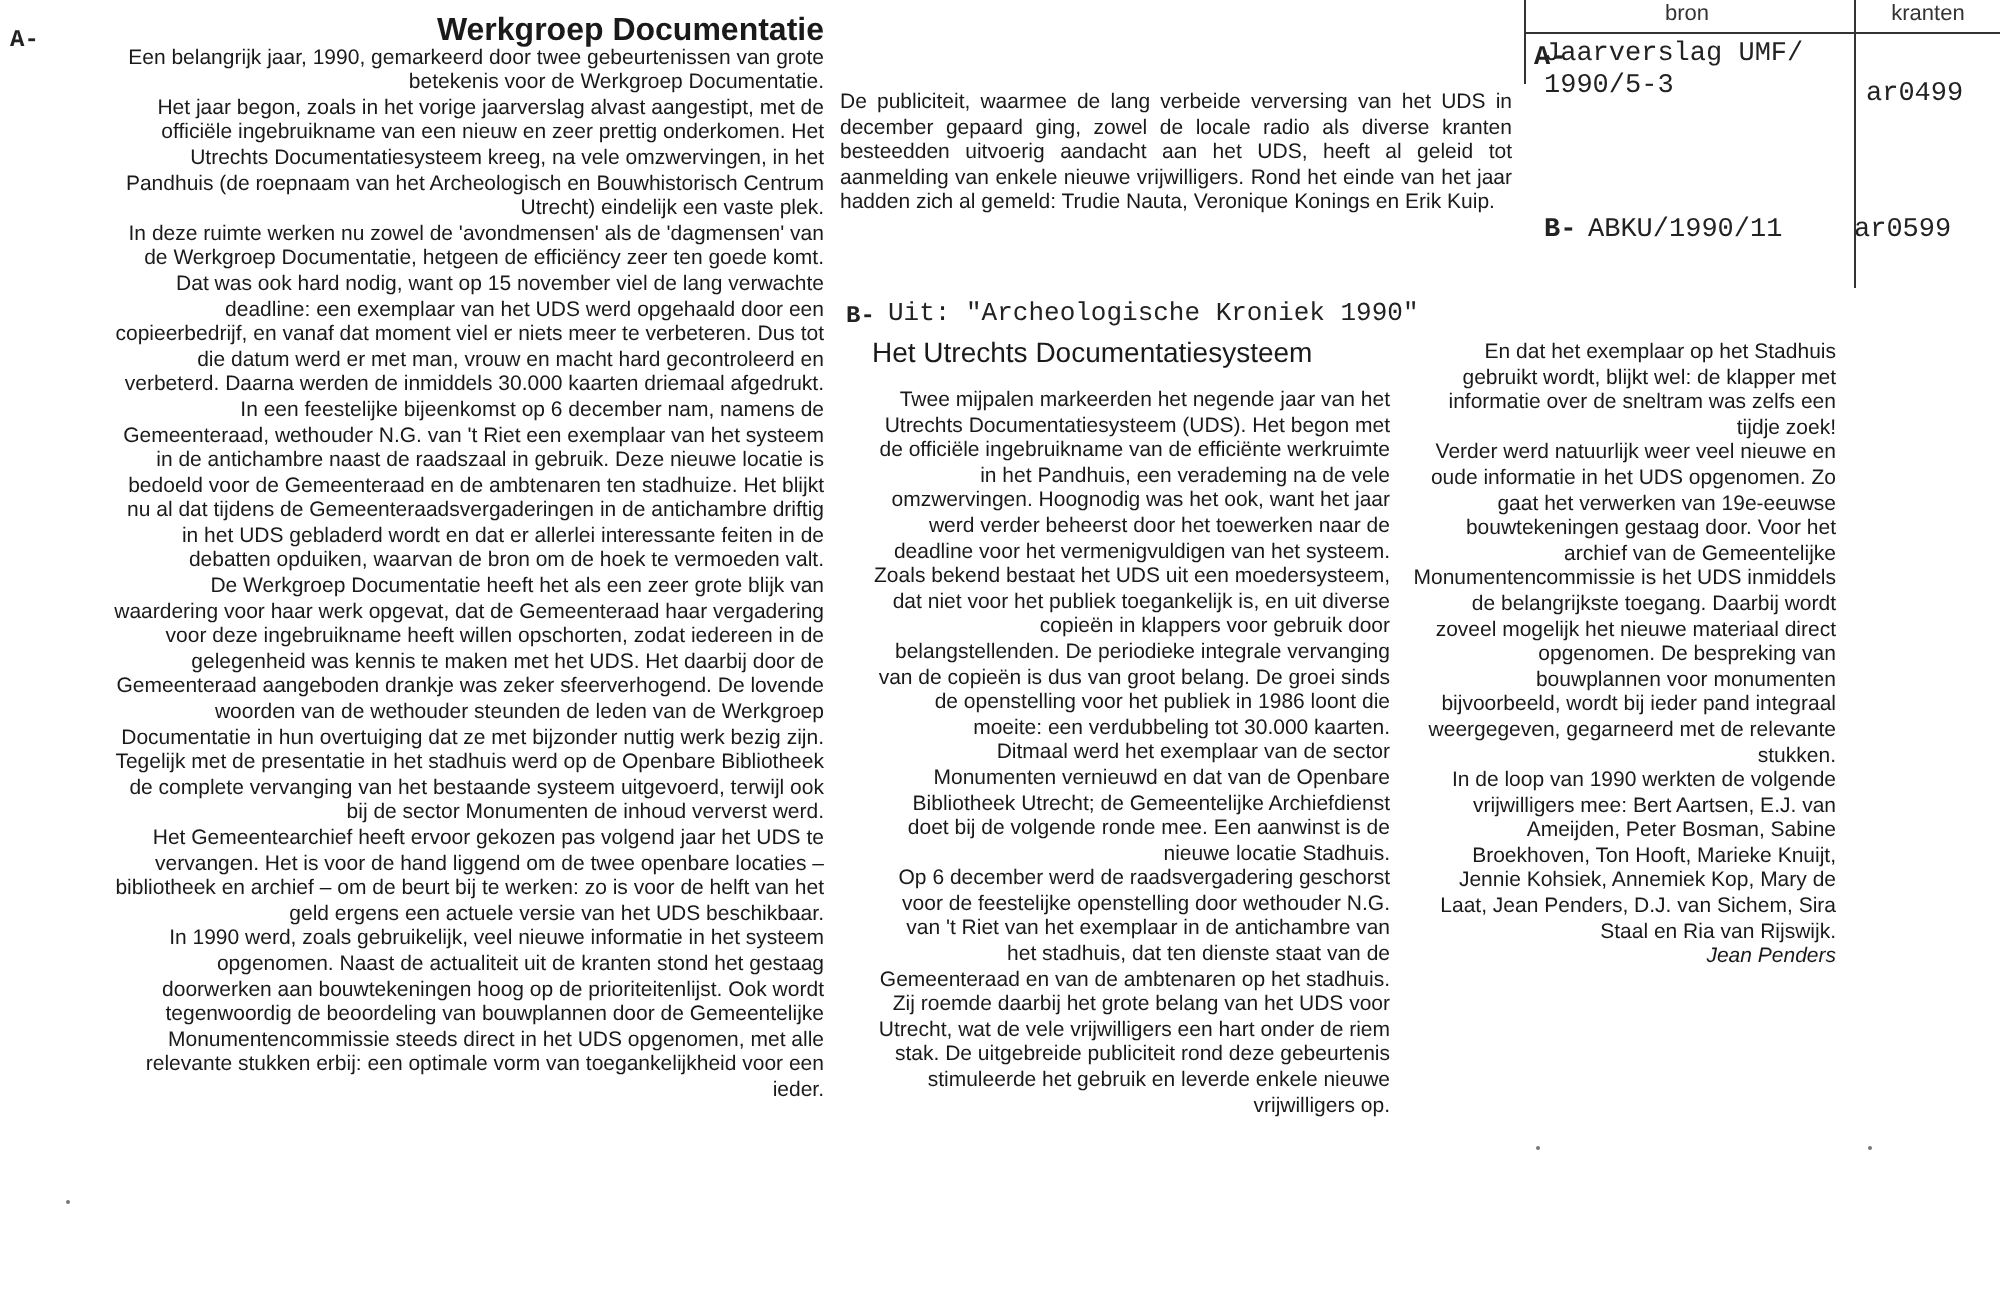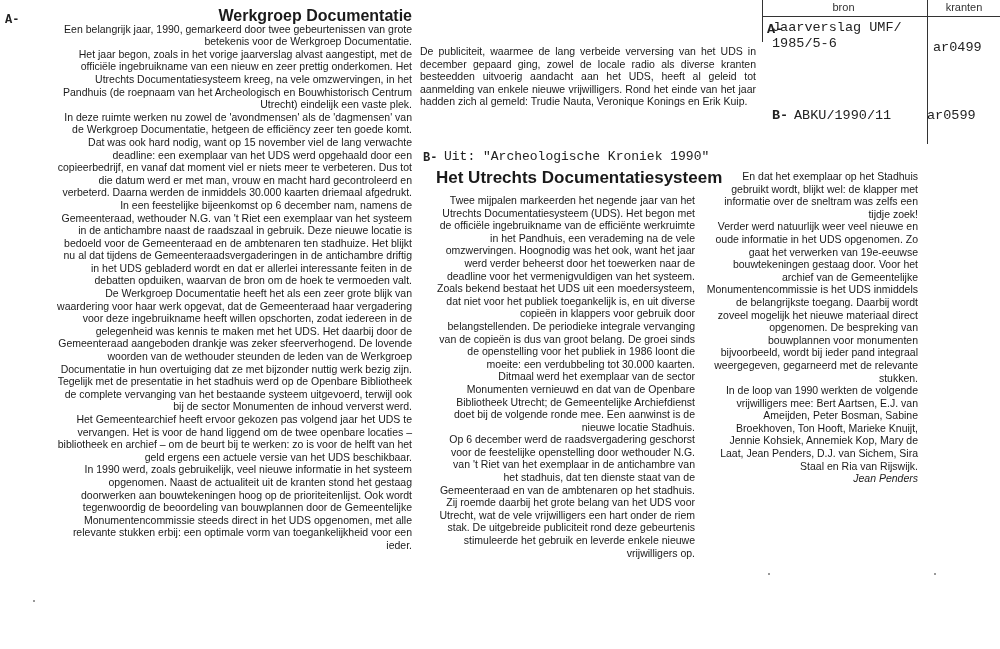--- a/index.html
+++ b/index.html
@@ -8,42 +8,42 @@
   .sans { font-family: "Liberation Sans", sans-serif; }
   .mono { font-family: "Liberation Mono", "DejaVu Sans Mono", monospace; }
 
   .marker { font-family: "Liberation Mono", monospace; font-weight: bold; font-size: 12px; color: #222; }
 
   .col { font-size: 10.5px; line-height: 12.6px; text-align: justify; }
   .col p { margin: 0; text-align: right; }
   .col p.gap { }
 
   .heading { font-weight: bold; font-size: 16px; }
-  .art-heading { font-weight: bold; font-size: 17px; }
+  .art-heading { font-weight: normal; font-size: 14px; }
 
   .line { position: absolute; background: #333; }
   .cell-head { font-family: "Liberation Sans", sans-serif; font-size: 11px; color: #333; text-align: center; }
   .src { font-family: "Liberation Mono", monospace; font-size: 13.5px; line-height: 16px; color: #222; }
   .sig { font-style: italic; text-align: right; }
   .dot { width: 2px; height: 2px; background: #777; border-radius: 1px; }
 </style>
 </head>
 <body>
 
 <div class="line" style="left:762px; top:0; width:1px; height:42px;"></div>
 <div class="line" style="left:762px; top:16px; width:238px; height:1px;"></div>
 <div class="line" style="left:927px; top:0; width:1px; height:144px;"></div>
 
 <div class="abs cell-head" style="left:761px; top:1px; width:165px;">bron</div>
 <div class="abs cell-head" style="left:928px; top:1px; width:72px;">kranten</div>
 
 <div class="abs src" style="left:767px; top:22px; font-weight:bold;">A-</div>
 <div class="abs src" style="left:772px; top:20px;">
   <div>Jaarverslag UMF/</div>
-  <div>1985/5-6</div>
+  <div>1990/5-3</div>
 </div>
 <div class="abs src" style="left:933px; top:40px;">ar0499</div>
 
 <div class="abs src" style="left:772px; top:108px; font-weight:bold;">B-</div>
 <div class="abs src" style="left:794px; top:108px;">ABKU/1990/11</div>
 <div class="abs src" style="left:927px; top:108px;">ar0599</div>
 
 <div class="abs marker" style="left:5px; top:13px;">A-</div>
 <div class="abs sans col" style="left:54px; top:10px; width:358px;">
   <p class="heading">Werkgroep Documentatie</p>

